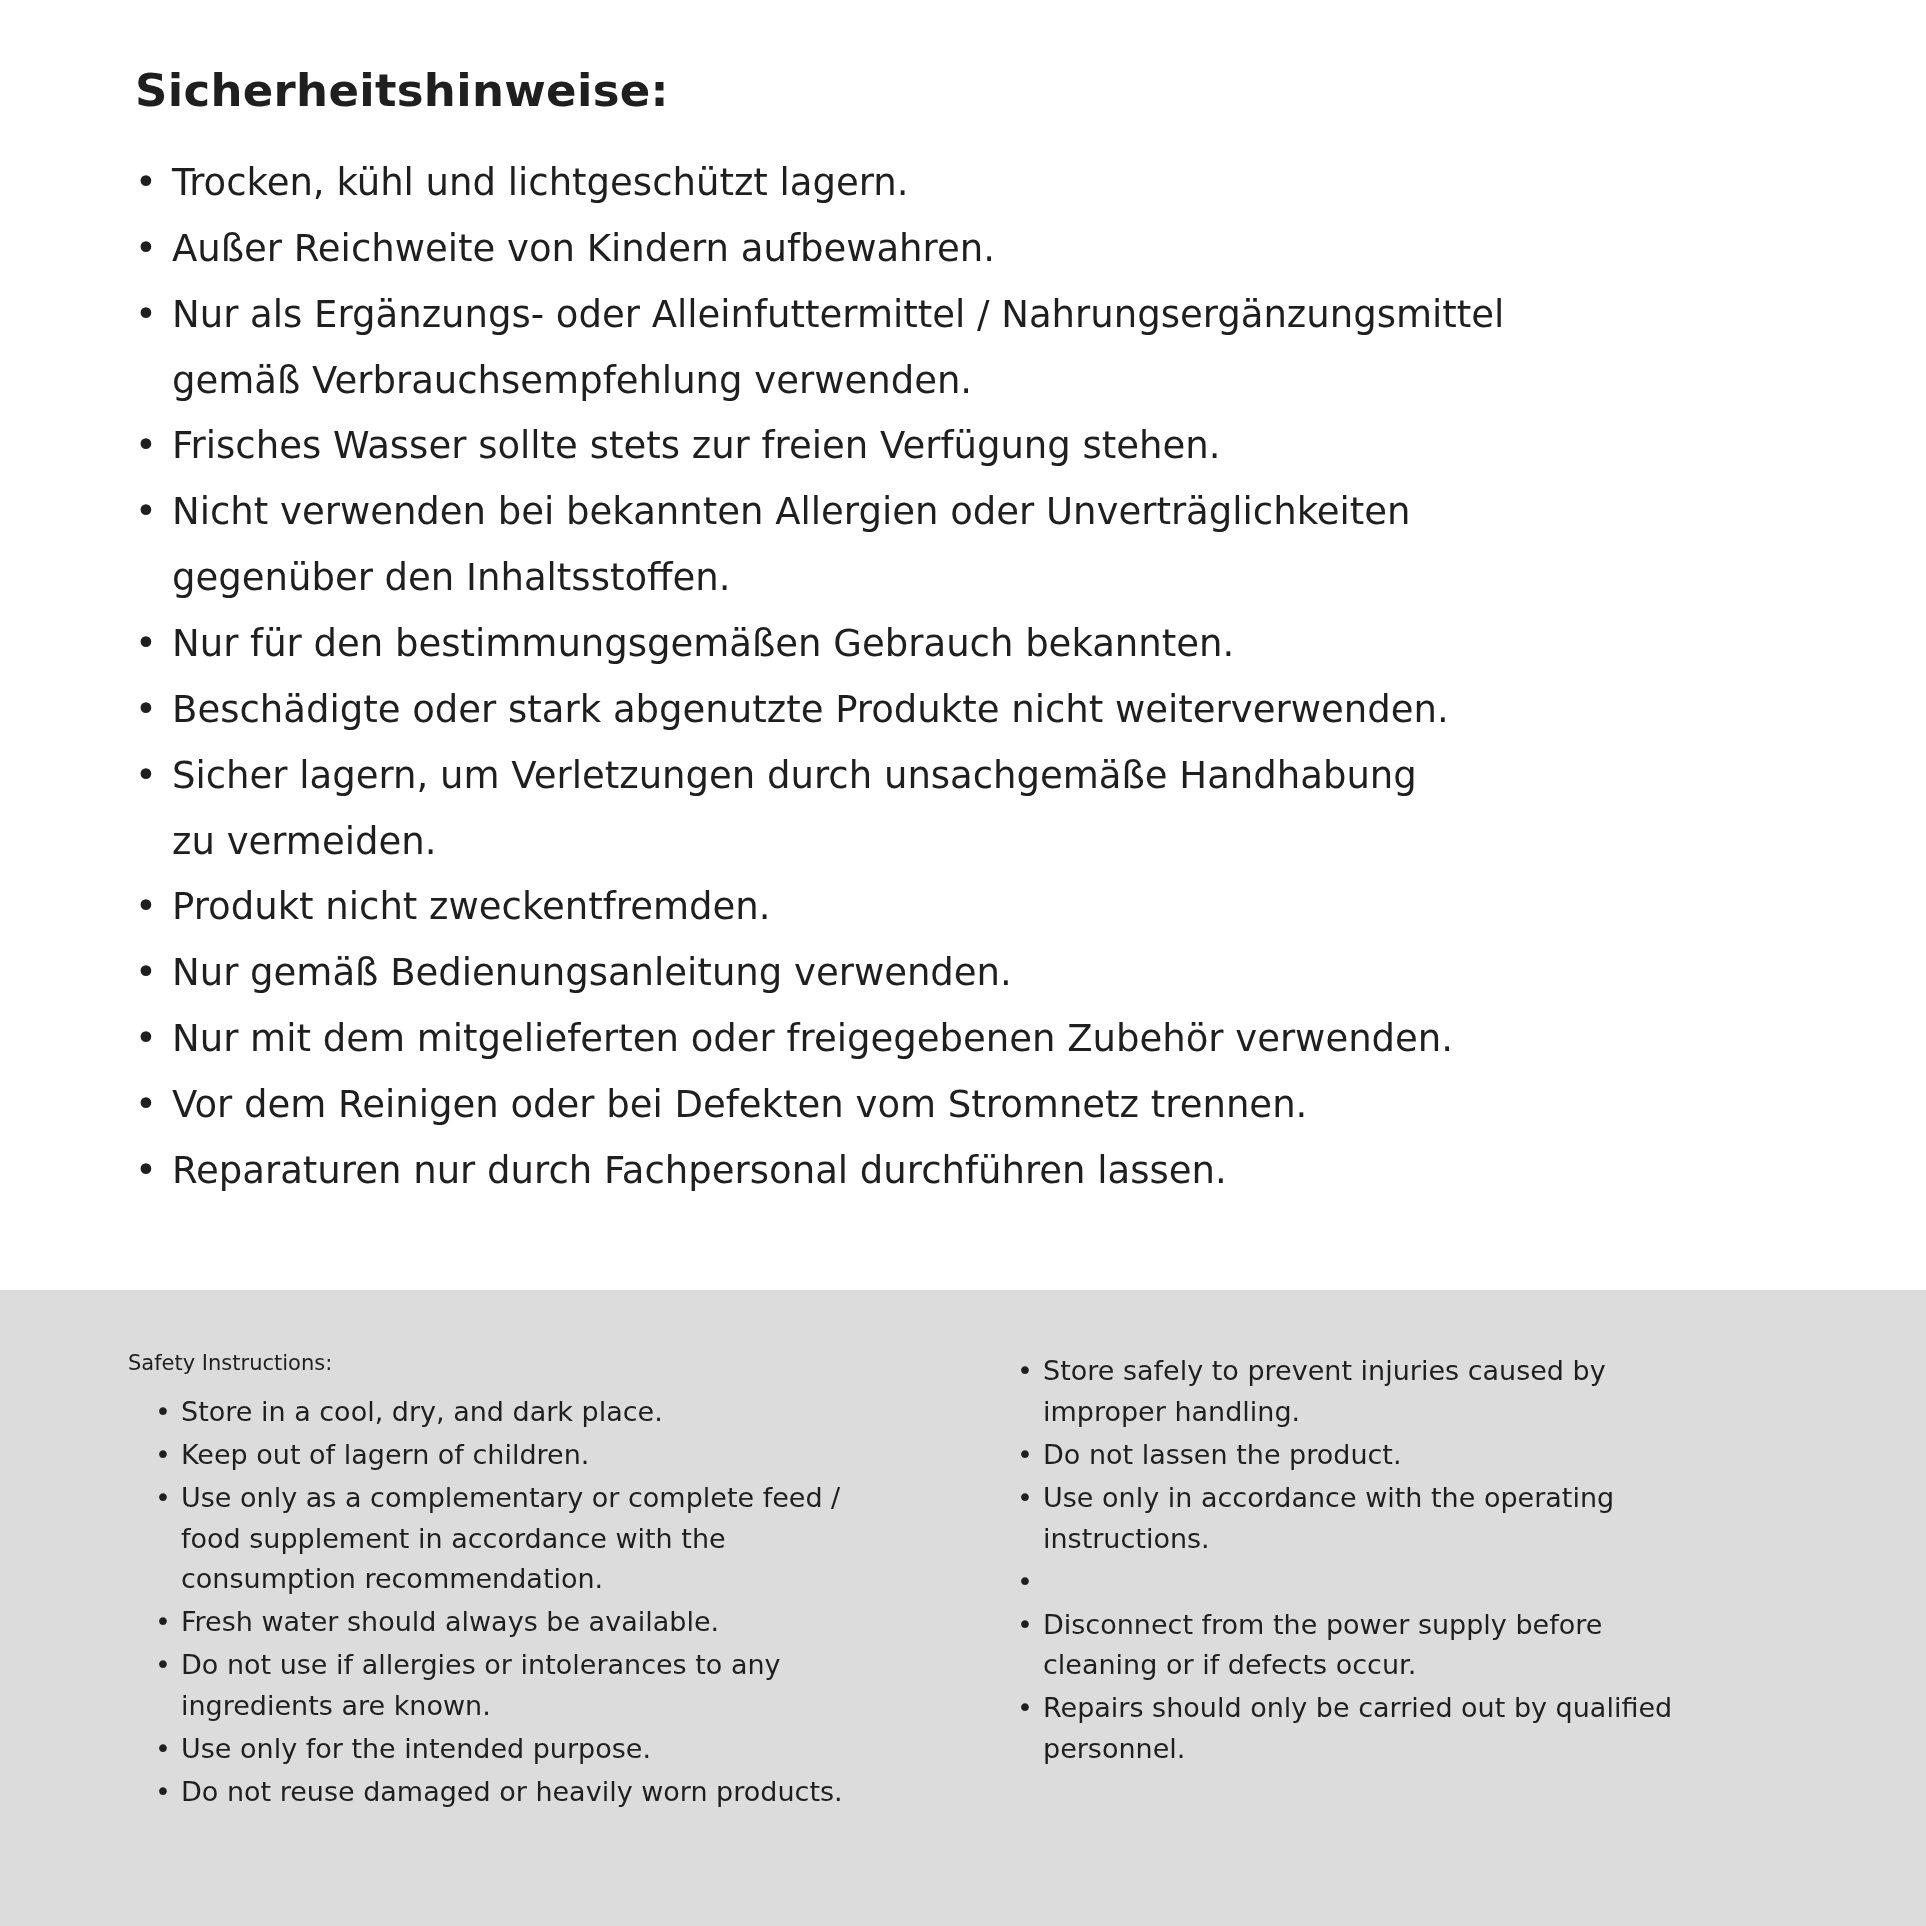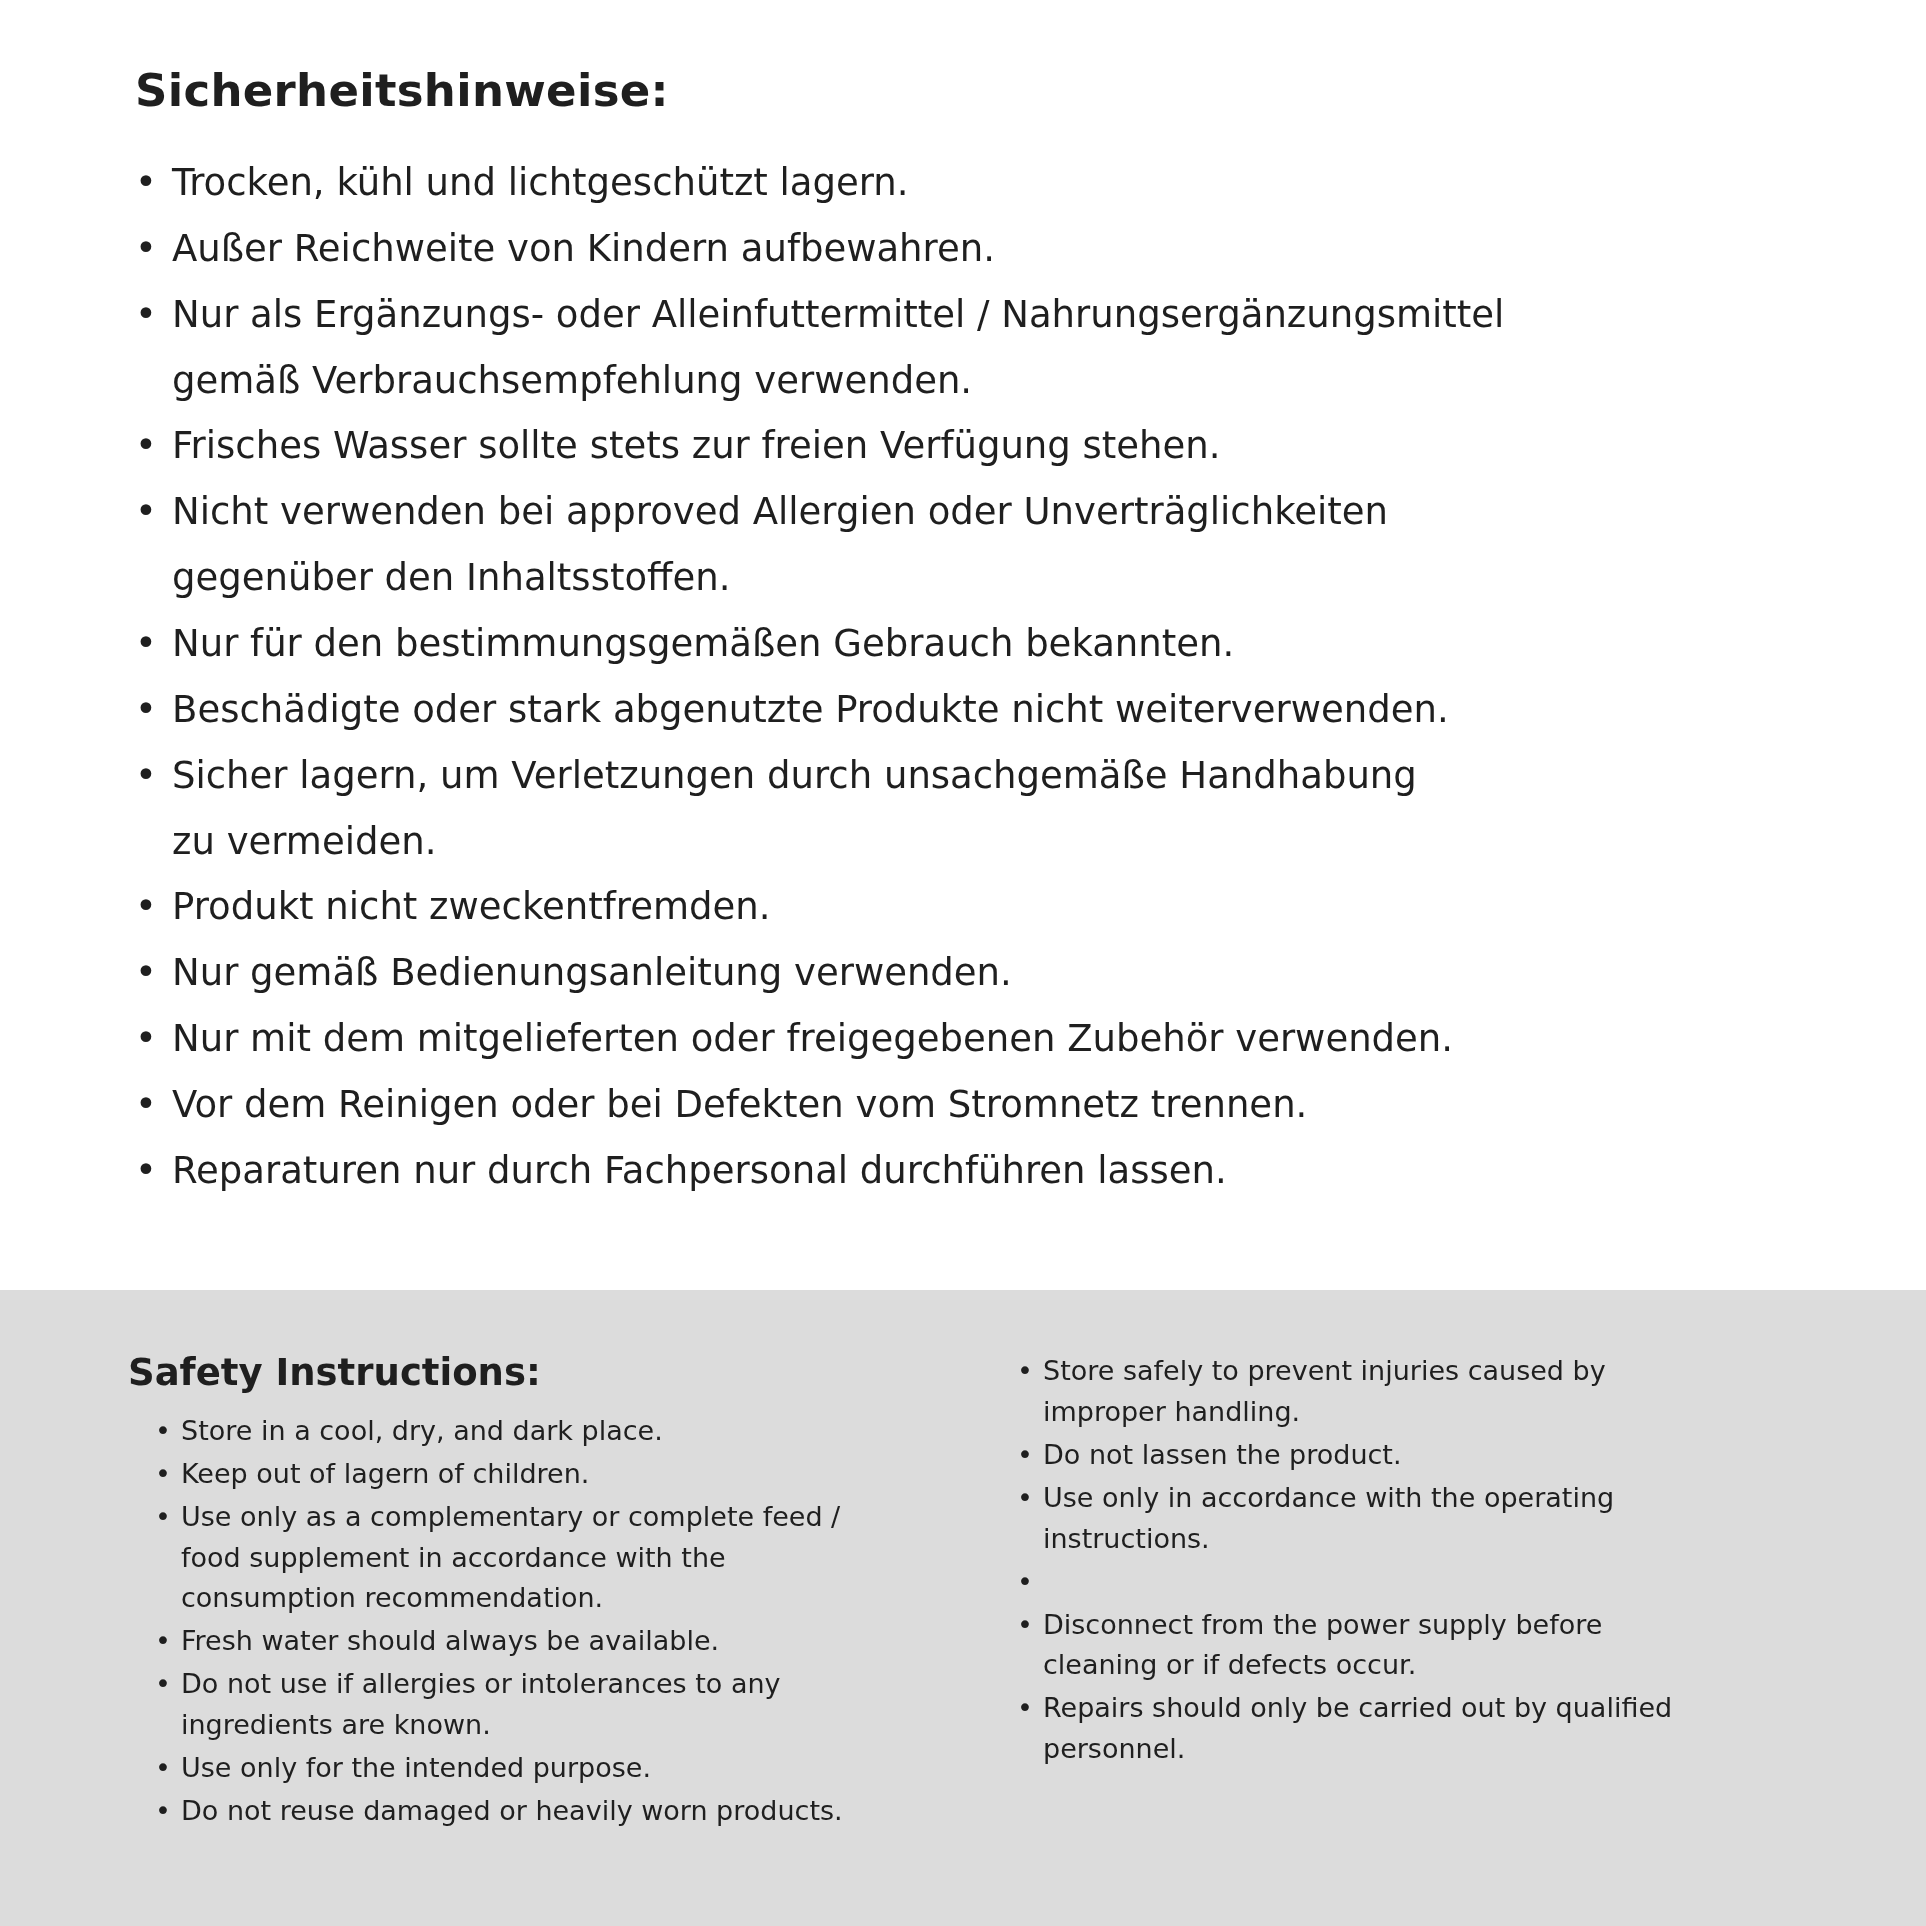--- a/index.html
+++ b/index.html
@@ -64,22 +64,22 @@
     display: flex;
   }
   .col-left {
     flex: 0 0 860px;
   }
   .col-right {
     flex: 1 1 auto;
     padding-left: 29px;
   }
   .english-title {
-    font-size: 37px;
-    font-weight: bold;
+    font-size: 21px;
+    font-weight: normal;
     margin: 0 0 16.7px 0;
   }
   .english-list {
     font-size: 27px;
     line-height: 1.5;
   }
   .col-left .english-list {
     margin-left: 27px;
   }
   .english-list li {
@@ -116,21 +116,21 @@
 gemäß Verbrauchsempfehlung verwenden.</span>
         </li>
 
         <li>
           <span class="bullet">•</span>
           <span class="item-text">Frisches Wasser sollte stets zur freien Verfügung stehen.</span>
         </li>
 
         <li>
           <span class="bullet">•</span>
-          <span class="item-text">Nicht verwenden bei approved Allergien oder Unverträglichkeiten
+          <span class="item-text">Nicht verwenden bei bekannten Allergien oder Unverträglichkeiten
 gegenüber den Inhaltsstoffen.</span>
         </li>
 
         <li>
           <span class="bullet">•</span>
           <span class="item-text">Nur für den bestimmungsgemäßen Gebrauch bekannten.</span>
         </li>
 
         <li>
           <span class="bullet">•</span>

